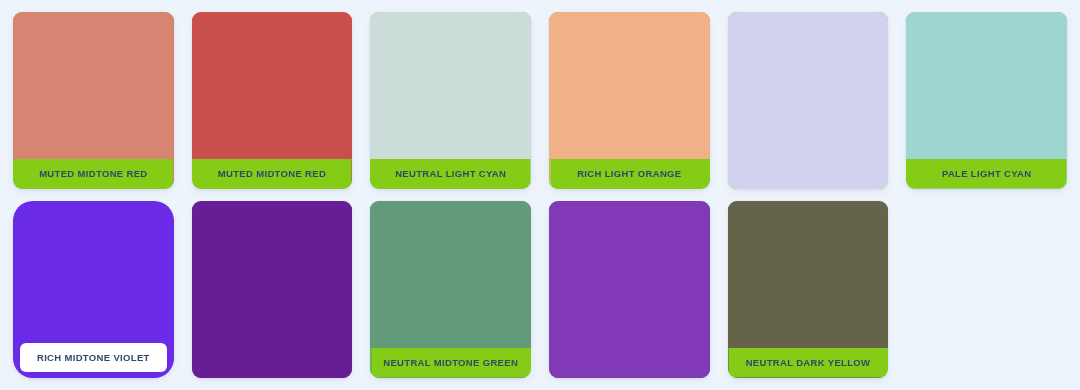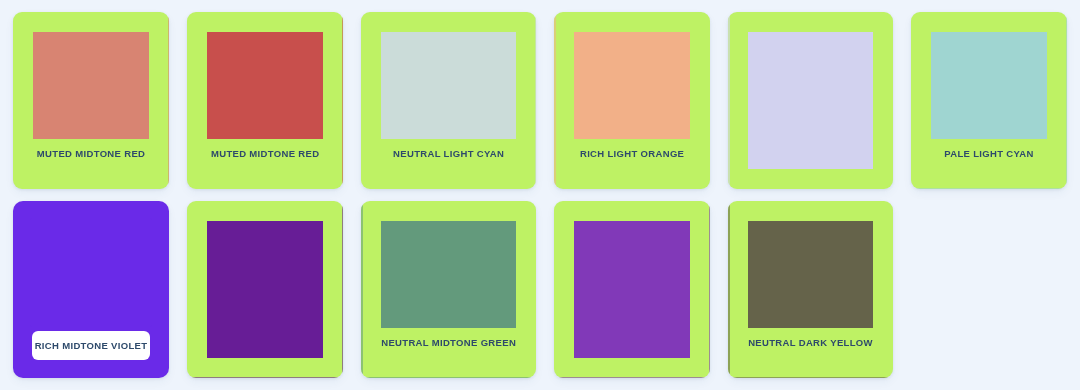--- a/index.html
+++ b/index.html
@@ -30,27 +30,27 @@
     align-items: center;
     justify-content: center;
     padding: 6px 9px;
   }
 
   
   .card {
     position: relative;
     width: 100%;
     height: 100%;
-    background: #bef264;
+    background: #84cc16;
     border-radius: 9px;
     box-shadow: 0 1px 3px rgba(40, 70, 110, 0.10),
                 0 4px 10px rgba(40, 70, 110, 0.05);
     display: flex;
     flex-direction: column;
-    padding: 20px;
+    padding: 0;
     overflow: hidden;
   }
 
   .swatch-wrap {
     position: relative;
     flex: 1 1 auto;
     min-height: 0;
     display: flex;
   }
 
@@ -97,22 +97,22 @@
     letter-spacing: 0.035em;
     color: #2e4a6b;
     text-transform: uppercase;
     white-space: nowrap;
     text-align: center;
     line-height: 1;
   }
 
   
   .card.selected {
-    padding: 17px;
-    border-radius: 10px;
+    padding: 5px;
+    border-radius: 20px;
   }
   .card.selected .swatch-wrap {
     flex: 1 1 auto;
   }
   .card.selected .swatch {
     border-radius: 2px;
   }
   .card.selected .label-zone {
     flex: 0 0 34px;
     padding: 4px 2px 1px 2px;

